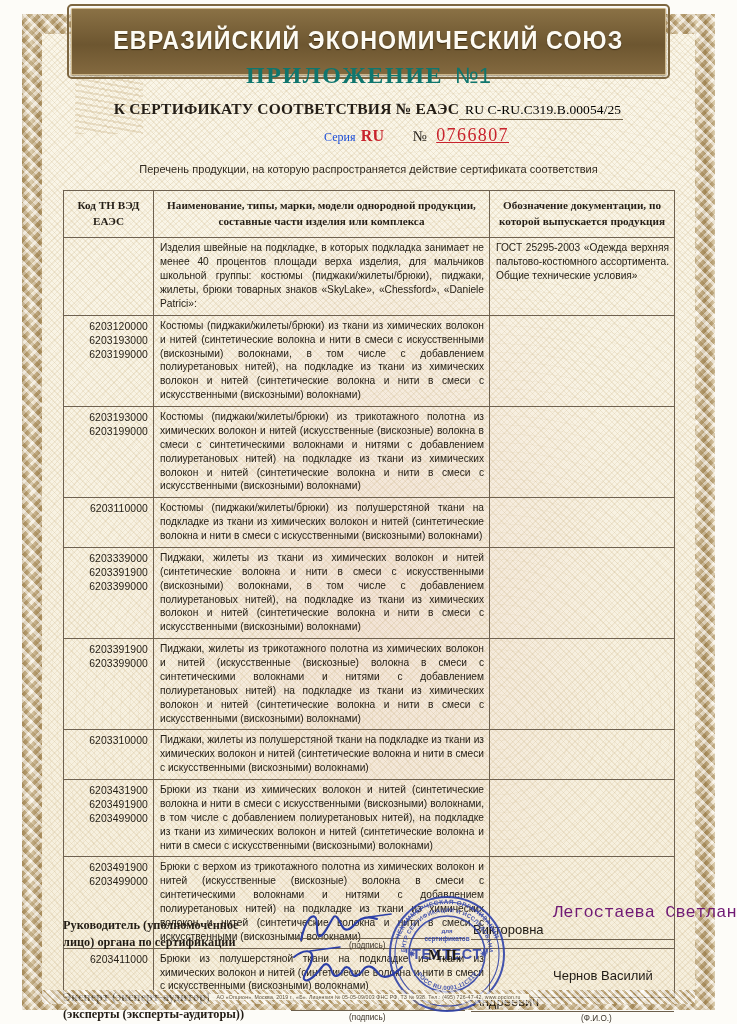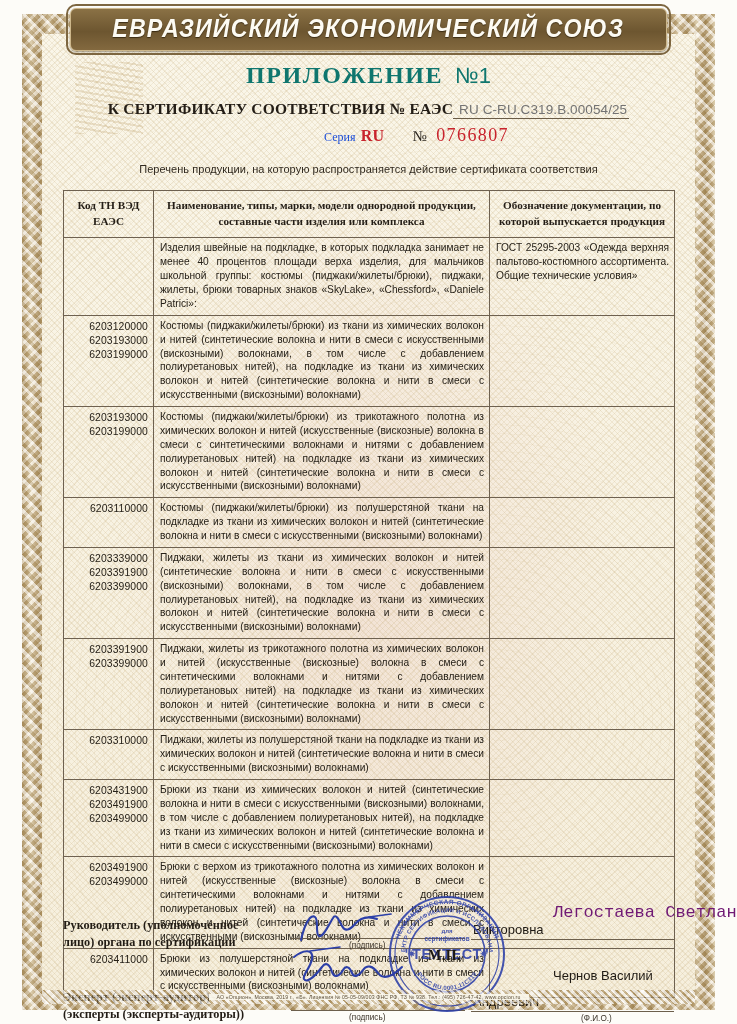--- a/index.html
+++ b/index.html
@@ -90,28 +90,27 @@
   .banner-wrap{
     position:absolute;
     left:0; top:8px;
     width:737px;
     display:flex;
     justify-content:center;
     pointer-events:none;
   }
   .banner{
     position:relative;
-    padding:4px 6px;
+    padding:16px 6px;
     background:linear-gradient(#8a7145,#6d5630 55%,#83693f);
-    border-radius:6px;
+    border-radius:1px;
     box-shadow:0 1px 2px rgba(60,44,18,.5);
     border:1px solid #cdb78b;
     outline:2px solid #7d6640;
     outline-offset:2px;
-    font-style:italic;
   }
   .banner-text{
     display:block;
     color:#fdfbf3;
     font-family:"Liberation Sans", sans-serif;
     font-weight:bold;
     font-size:25px;
     letter-spacing:1.2px;
     line-height:1;
     padding:3px 16px 5px 16px;
@@ -148,23 +147,23 @@
   }
   .cert-label{
     font-family:"Liberation Serif", serif;
     font-weight:bold;
     font-size:15.5px;
     letter-spacing:.2px;
     color:#231d16;
     white-space:nowrap;
   }
   .cert-number{
-    font-family:Liberation Sans, sans-serif;
+    font-family:Liberation Serif, serif;
     font-size:13.5px;
-    color:#737373;
+    color:#000000;
     border-bottom:1px solid #6a5c47;
     padding:0 2px 1px 6px;
     letter-spacing:.1px;
     white-space:nowrap;
   }
 
   .serial-line{
     position:absolute;
     left:0; top:125px; width:737px;
     text-align:center;
@@ -188,20 +187,21 @@
     font-size:15px;
     color:#241e17;
     margin-left:24px;
   }
   .serial-number{
     font-family:"Liberation Serif", serif;
     font-size:18px;
     letter-spacing:1.4px;
     color:#c8232c;
     margin-left:5px;
+    text-decoration:underline;
   }
 
   .subtitle{
     position:absolute;
     left:0; top:163px; width:737px;
     text-align:center;
     font-family:"Liberation Sans", sans-serif;
     font-size:11px;
     color:#30291f;
     letter-spacing:.05px;

